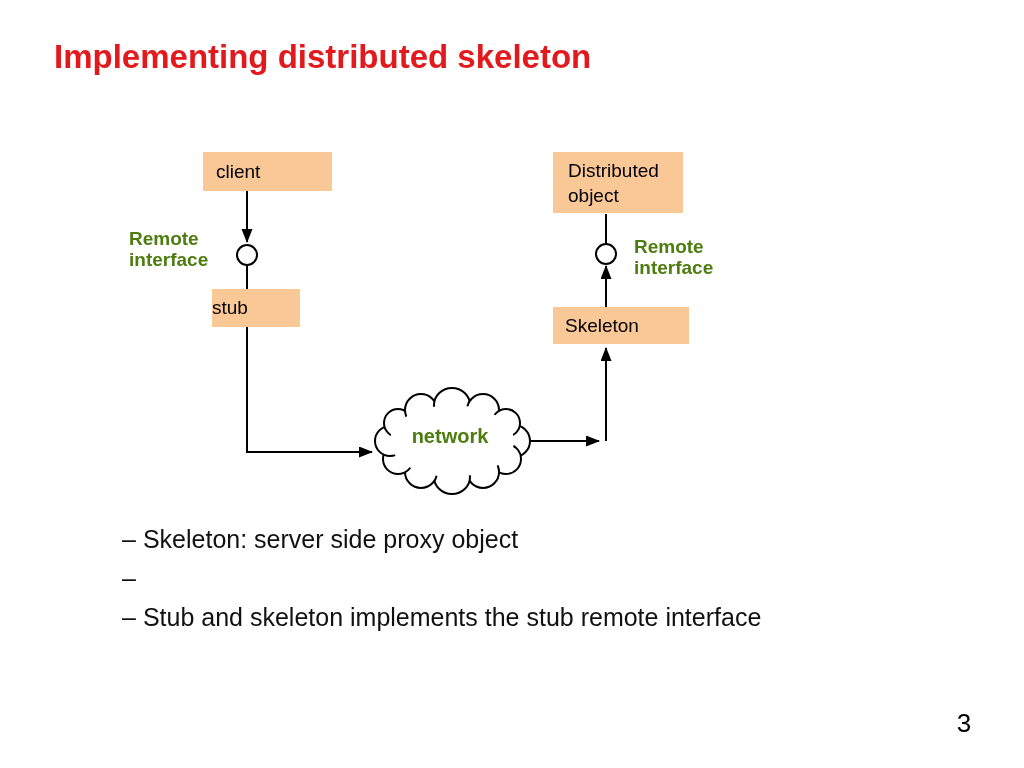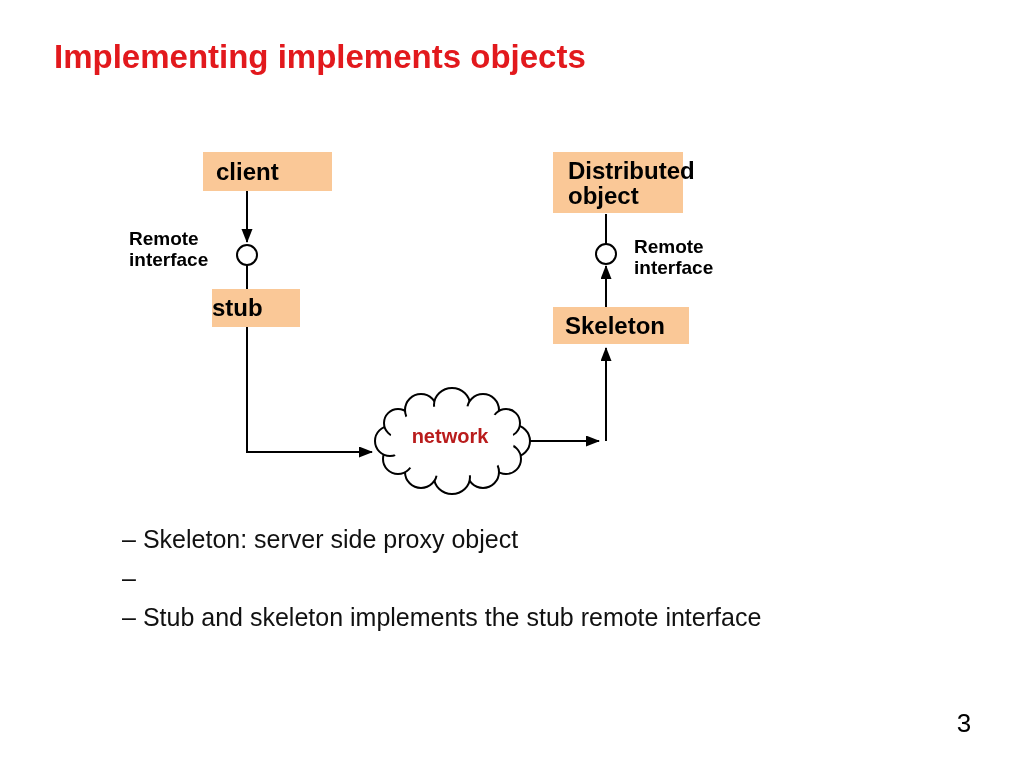--- a/index.html
+++ b/index.html
@@ -45,48 +45,48 @@
     stroke-width: 2;
     fill: #ffffff;
   }
   .arrowhead { fill: var(--color-line); }
   .cloud-bump { fill: #ffffff; stroke: var(--color-line); stroke-width: 2; }
   .cloud-cover { fill: #ffffff; stroke: none; }
   .node {
     position: absolute;
     background: var(--color-box-fill);
     color: #000000;
-    font-weight: bold;
-    font-size: 24px;
+    font-weight: normal;
+    font-size: 19px;
     display: flex;
     align-items: center;
     box-sizing: border-box;
   }
   .node.multiline {
     align-items: flex-start;
     padding-top: 6px;
     line-height: 25px;
     white-space: pre-line;
   }
   .iface-label {
     position: absolute;
     font-weight: bold;
     font-size: 19px;
     line-height: 21px;
-    color: #000000;
+    color: #4d7c0f;
     white-space: pre-line;
   }
   .cloud-label {
     position: absolute;
     left: 400px; top: 425px;
     width: 100px;
     text-align: center;
     font-weight: bold;
     font-size: 20px;
-    color: #b91c1c;
+    color: #4d7c0f;
   }
   .bullets {
     position: absolute;
     left: 122px; top: 524px;
     color: var(--color-text);
     font-size: 25px;
   }
   .bullet {
     display: flex;
     line-height: 30px;
@@ -101,21 +101,21 @@
     text-align: center;
     font-size: 26px;
     color: #000000;
   }
 </style>
 </head>
 <body>
 
 <div class="slide">
 
-  <h1 class="slide-title">Implementing implements objects</h1>
+  <h1 class="slide-title">Implementing distributed skeleton</h1>
 
   <svg class="connector-layer" width="1024" height="768" viewBox="0 0 1024 768">
     <defs>
       <marker id="arrow" markerUnits="userSpaceOnUse" markerWidth="15" markerHeight="12" refX="13" refY="5.5" orient="auto">
         <path class="arrowhead" d="M0 0 L14 5.5 L0 11 Z"></path>
       </marker>
     </defs>
 
     <path class="connector" d="M247 191 V242" marker-end="url(#arrow)"></path>
 

